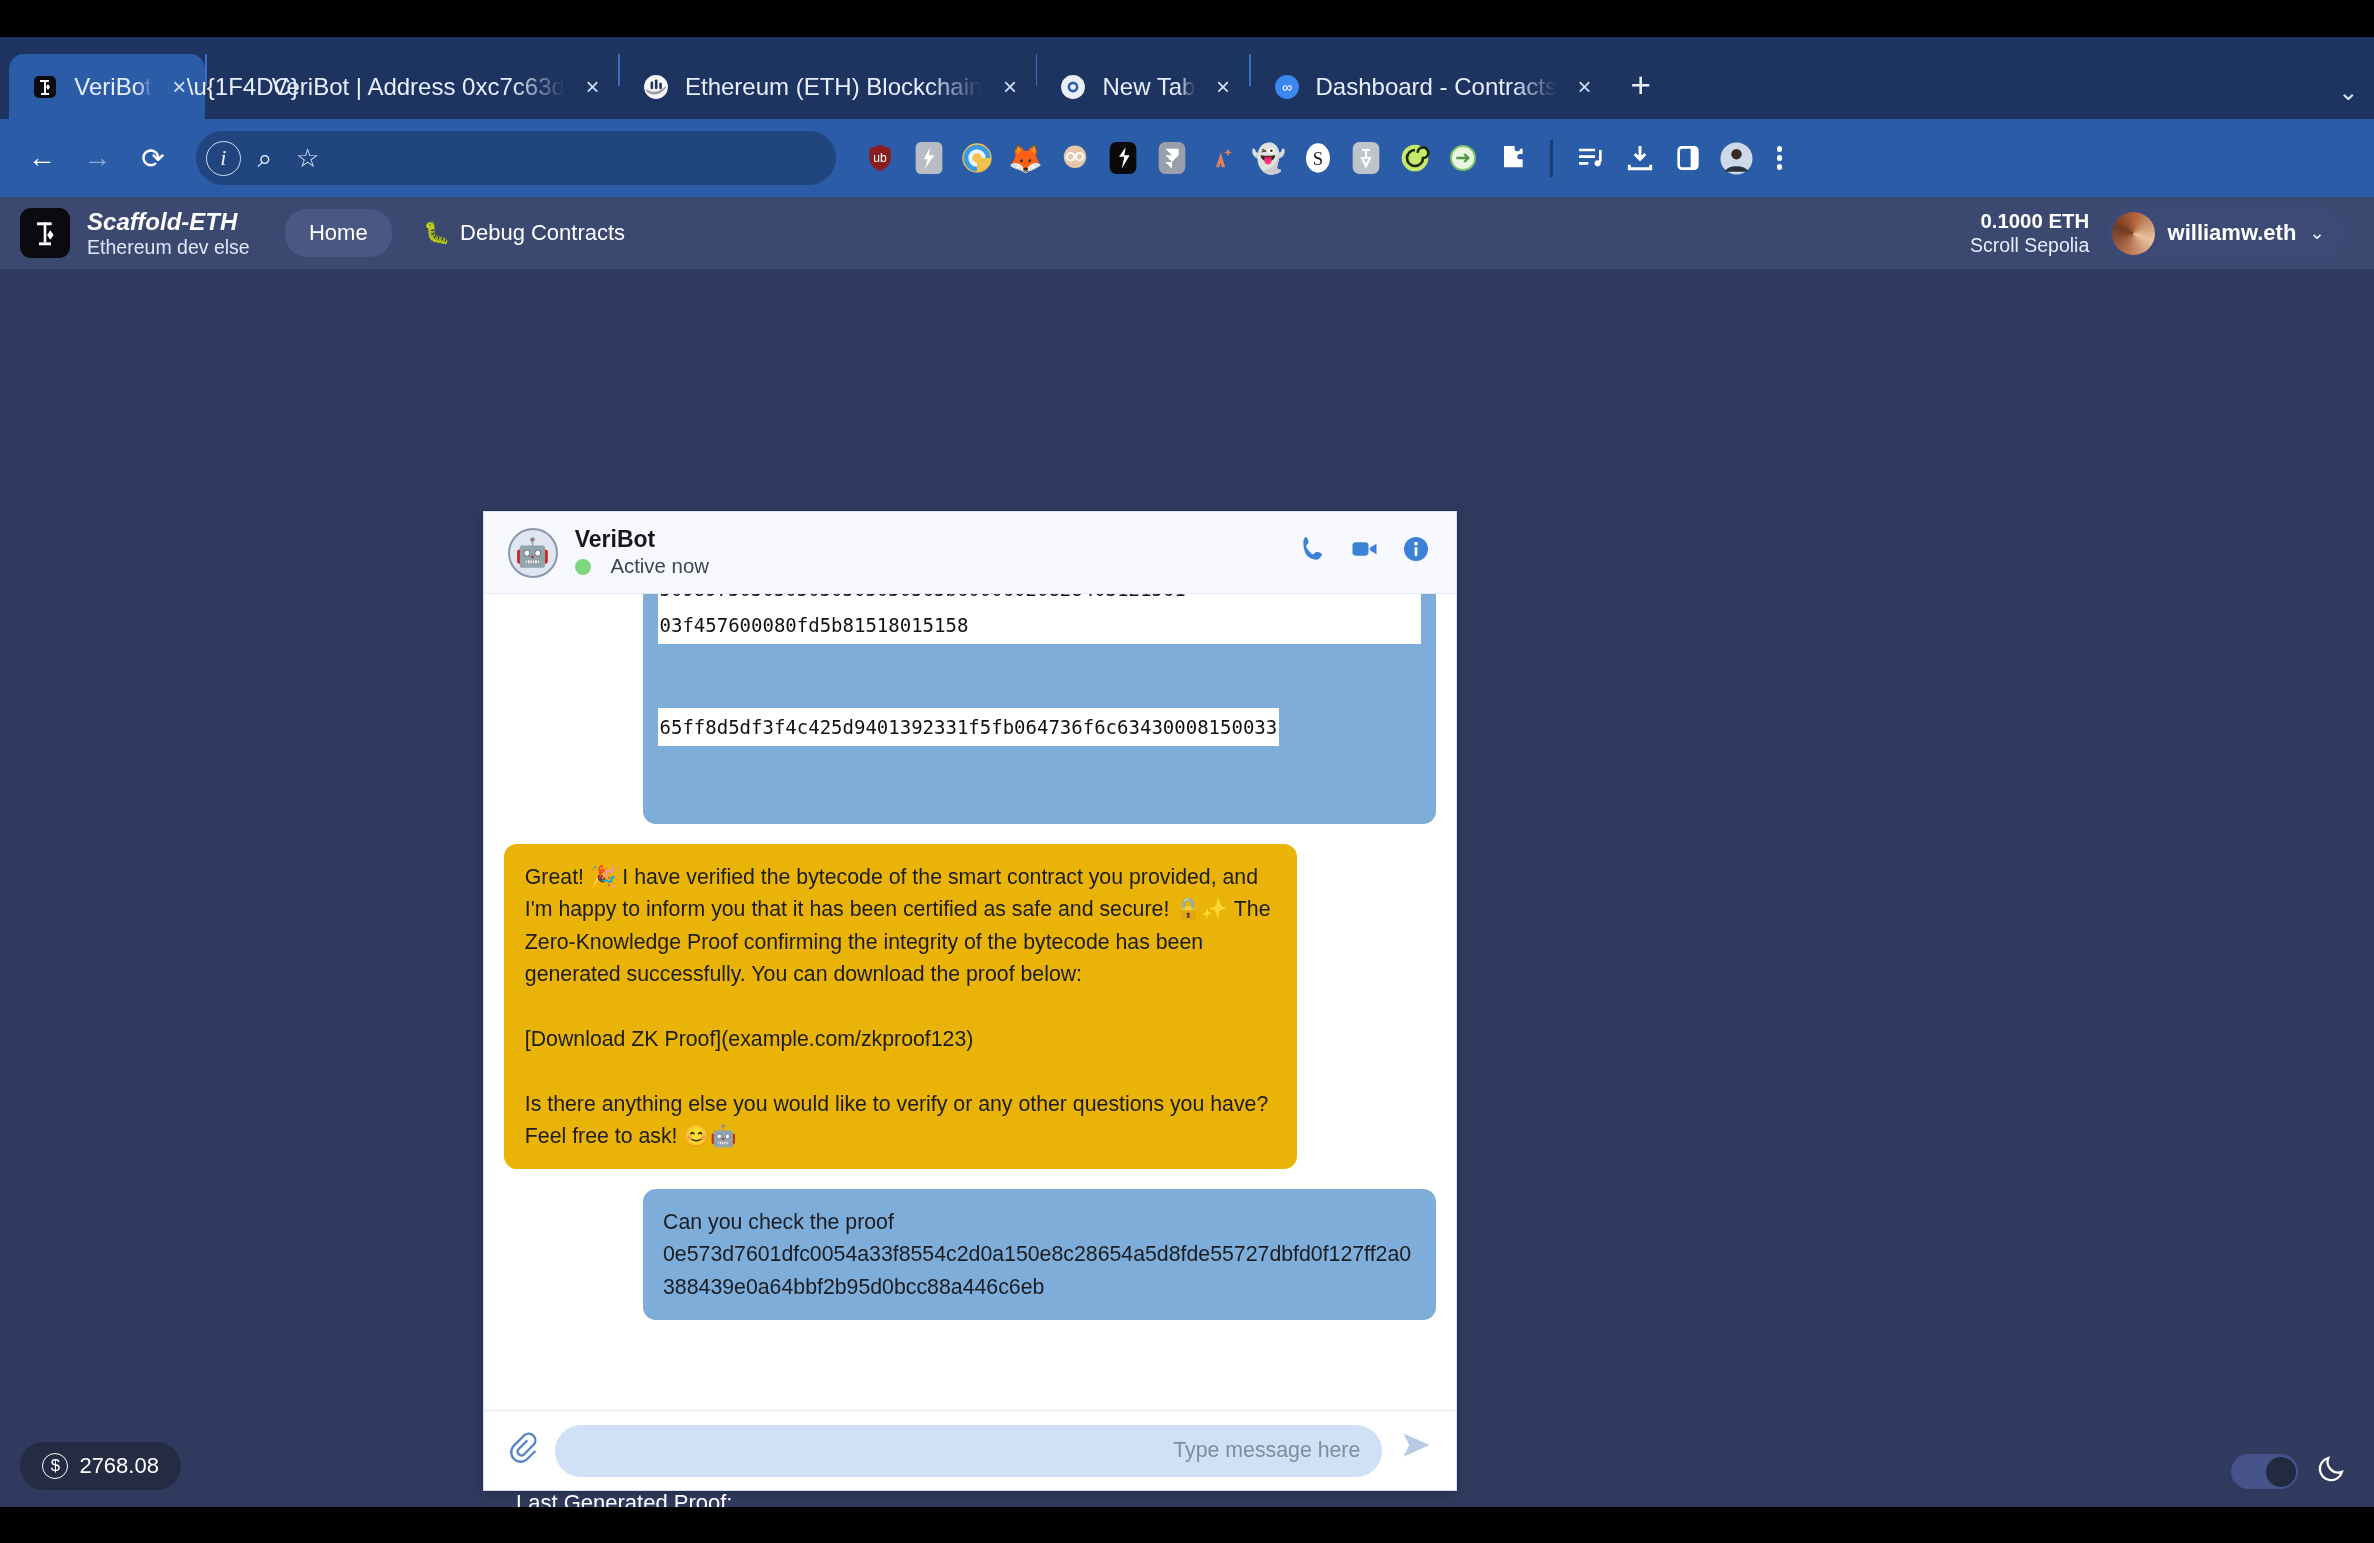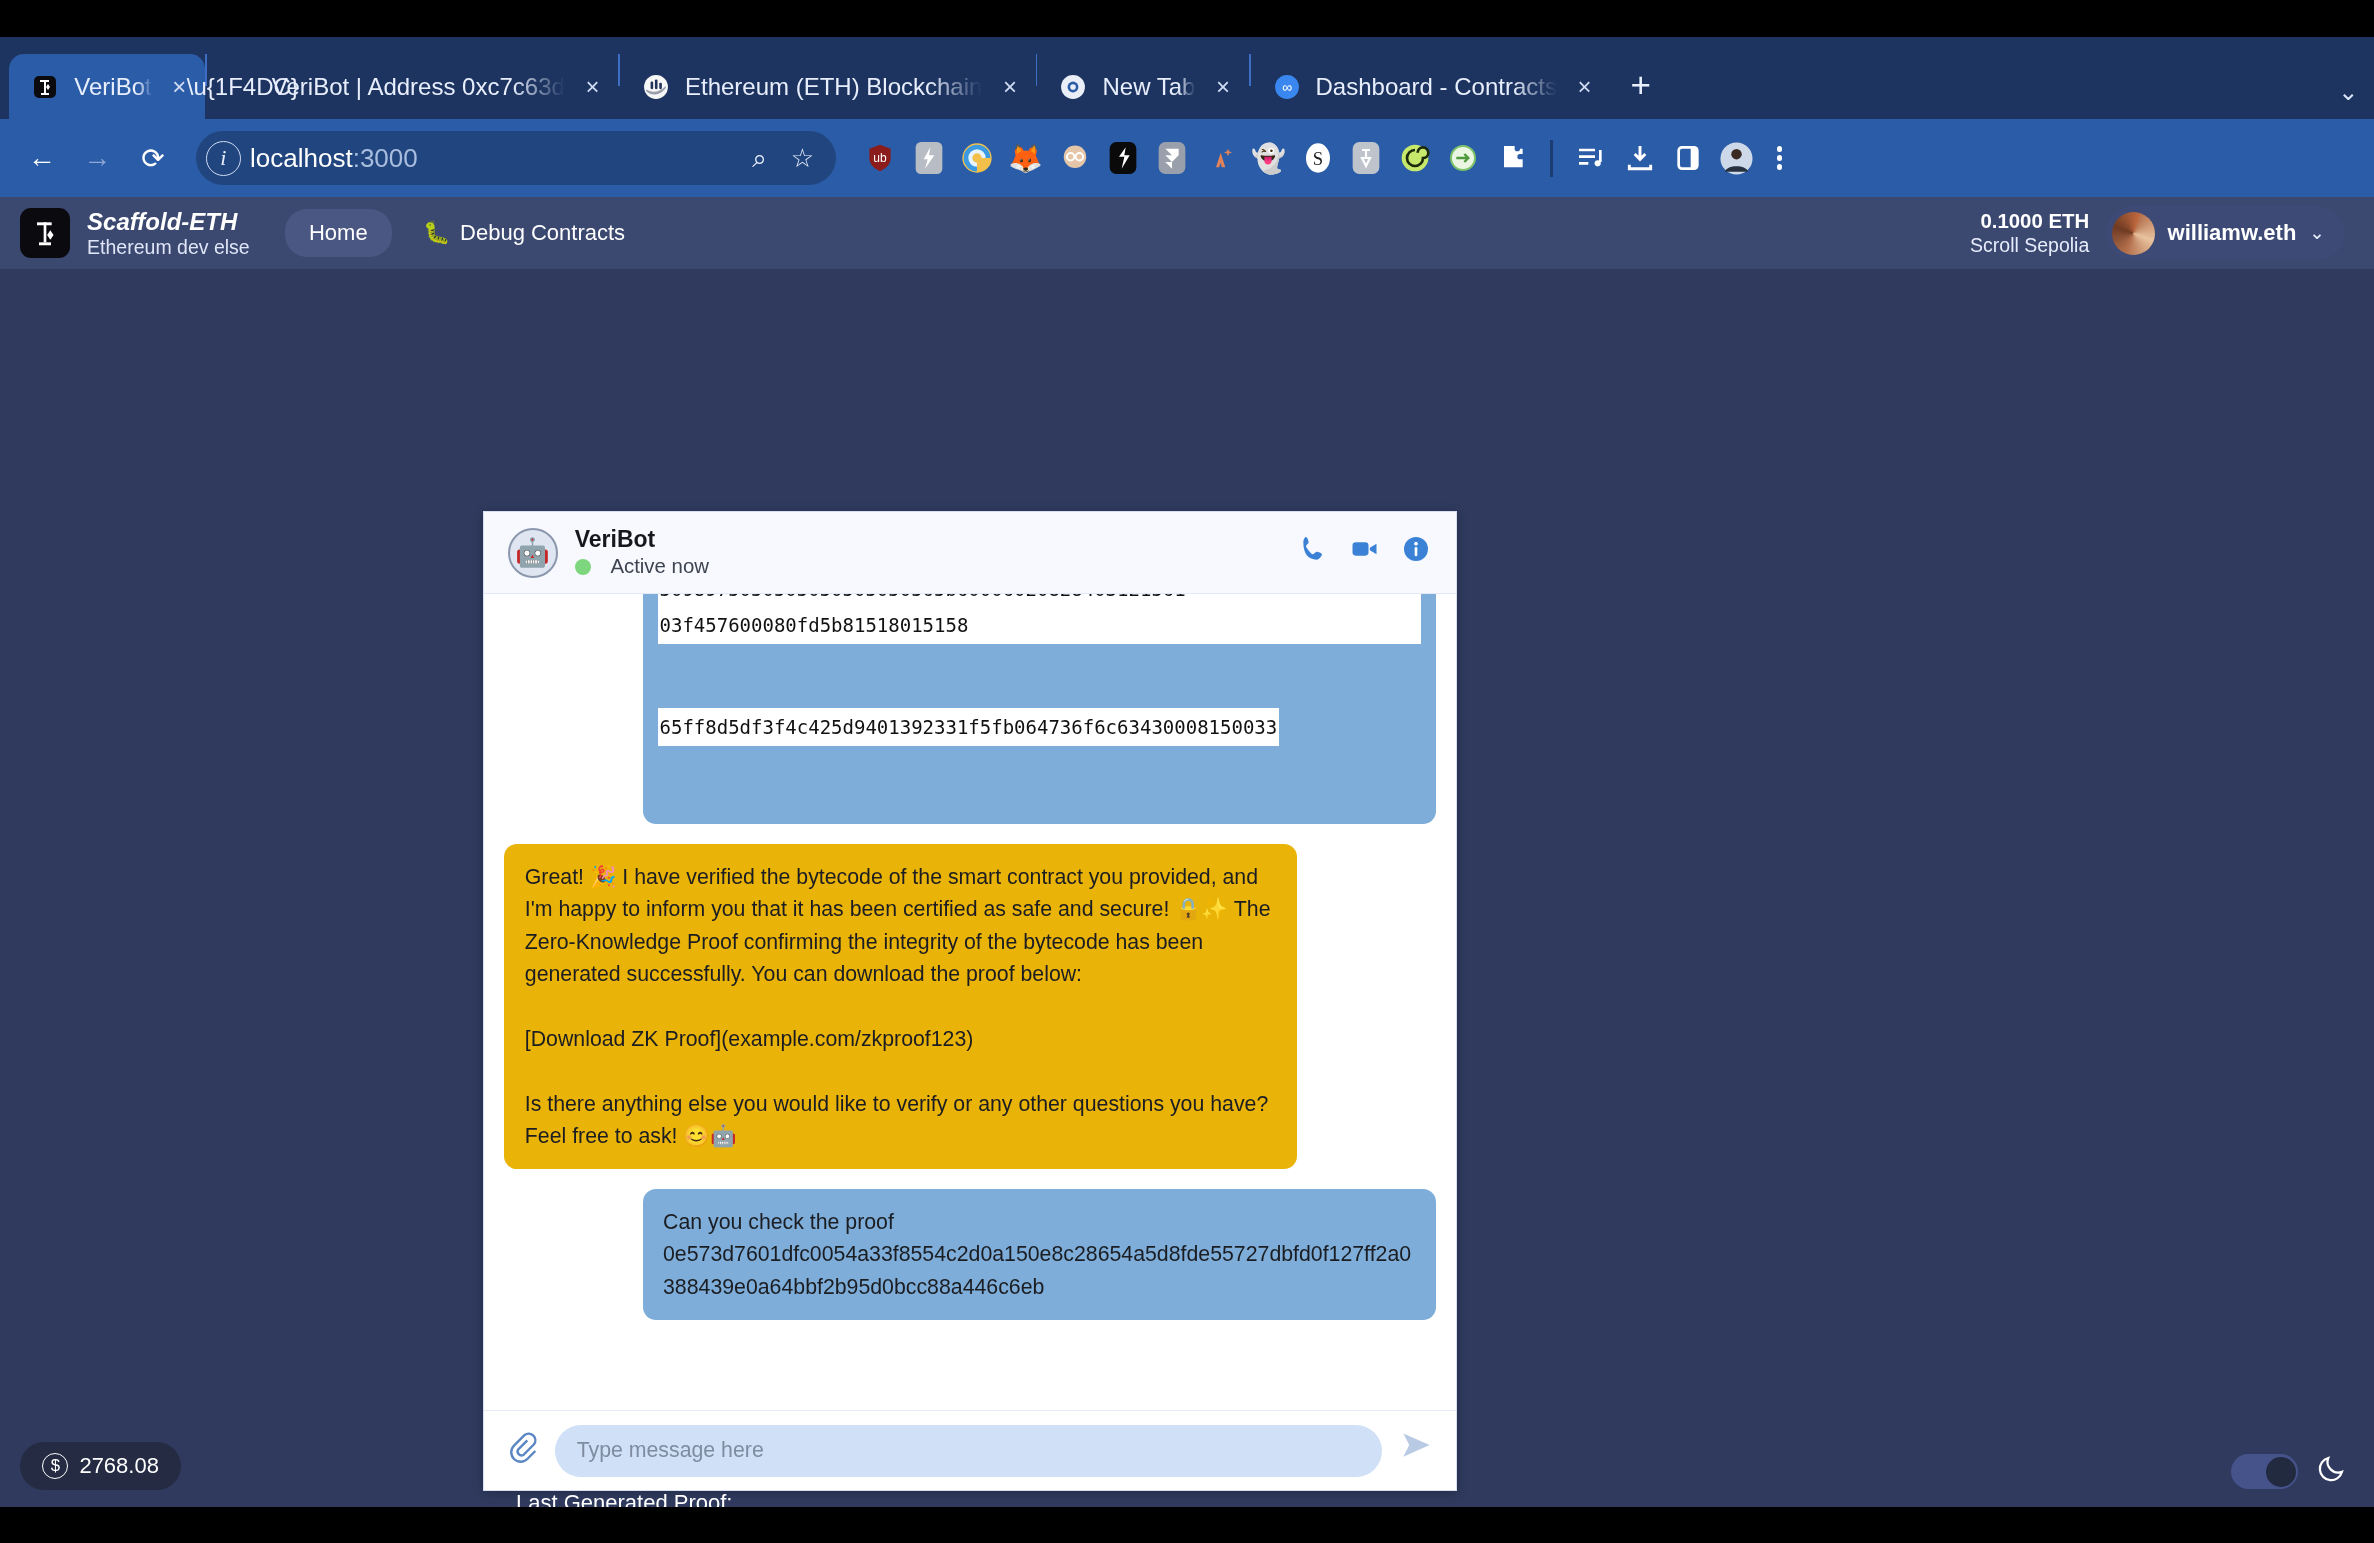--- a/index.html
+++ b/index.html
@@ -210,21 +210,21 @@
   }
 
   .chat-foot {
     height: 80px; border-top: 0.9px solid #e3e9f6; background:#fff;
     display:flex; align-items:center; gap: 16.7px; padding: 0 22px;
   }
   .clip { color:#5b86c4; font-size: 30px; flex:0 0 auto; }
   .msg-input {
     flex:1; height: 52px; border:none; outline:none;
     background:#cfe0f7; border-radius: 26px; padding: 0 22px;
-    font-size: 21.3px; color:#2b3445; font-family:"Liberation Sans", sans-serif;
+    font-size: 21.3px; color:#2b3445; font-family:"Liberation Sans", sans-serif;text-align:right;
   }
   .msg-input::placeholder { color:#7f8ca0; }
   .send { color:#b9cbe4; font-size: 32px; flex:0 0 auto; }
 
   
   .proof { position:absolute; left: 483px; top: 1289px; width: 1762px; color:#ffffff; }
   .proof p { font-size: 22px; line-height: 1.5; margin-bottom: 33px; margin-left: 33px; }
 
   
   .price {
@@ -319,23 +319,20 @@
     <span class="tabstrip-right">⌄</span>
   </div>
 
   <div class="toolbar">
     <span class="navbtn">←</span>
     <span class="navbtn dim">→</span>
     <span class="navbtn">⟳</span>
 
     <div class="omnibox">
       <span class="omni-info">i</span>
-      <span class="omni-url">
-        <span>localhost</span><span class="muted">:3000</span>
-      </span>
       <span class="omni-ic">⌕</span>
       <span class="omni-ic">☆</span>
     </div>
 
     <div class="exticons">
       <span class="ext">
           <svg width="32" height="32" viewBox="0 0 24 24" style="font-size:30px">
             <path d="M12 2l8 3v7c0 5-4 8-8 10-4-2-8-5-8-10V5z" fill="#8c1c1c"></path>
             <text x="12" y="15" font-size="9" fill="#fff" text-anchor="middle" font-family="Liberation Sans">ub</text>
           </svg>

